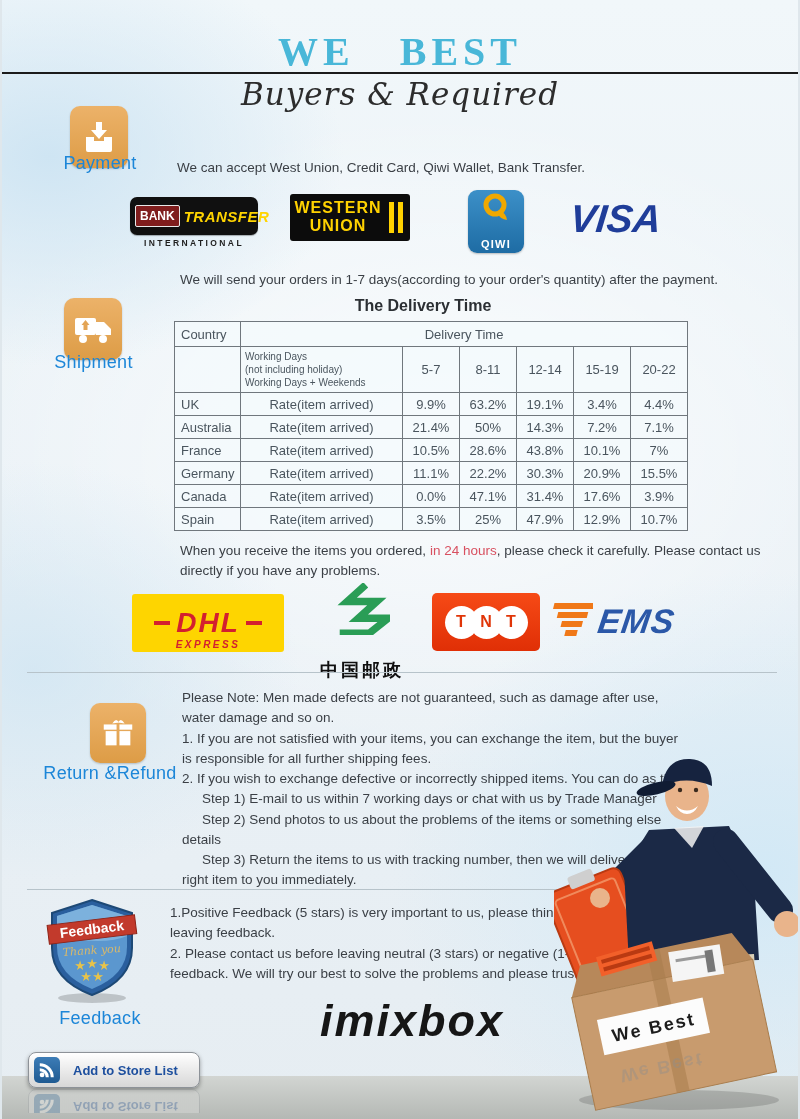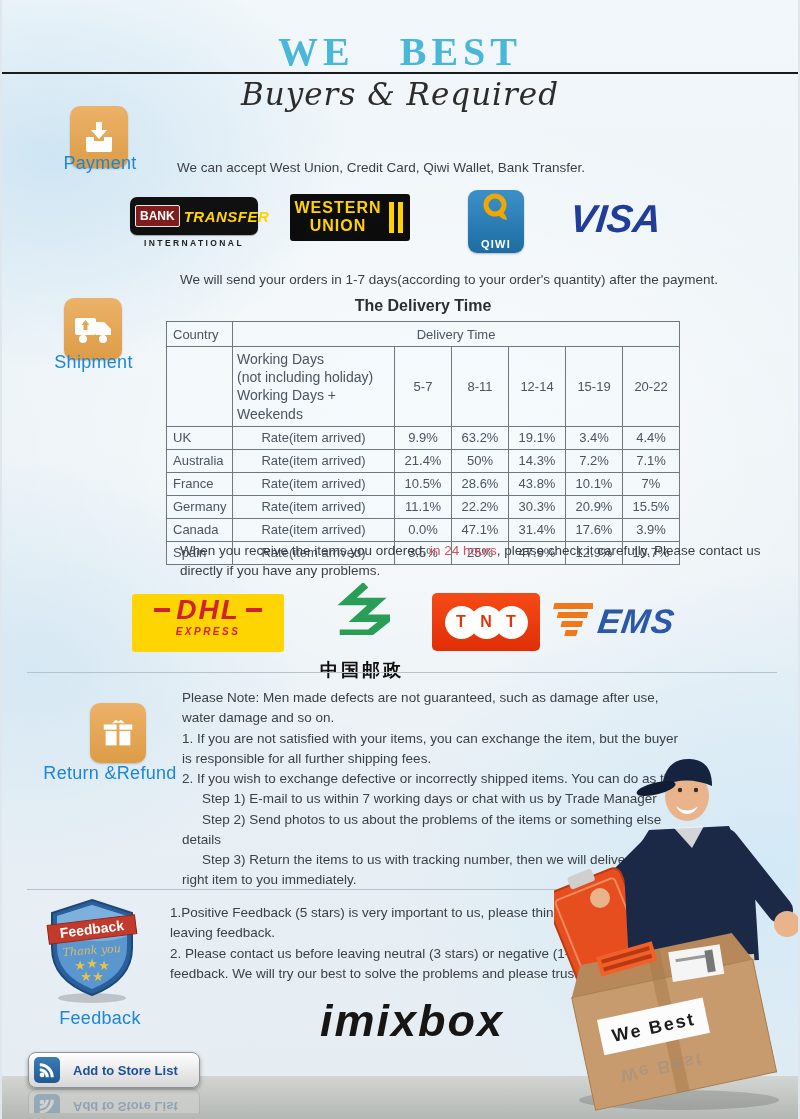--- a/index.html
+++ b/index.html
@@ -44,31 +44,31 @@
     background:linear-gradient(180deg,#3c90c8,#1e6ca4);display:flex;flex-direction:column;
     align-items:center;justify-content:center;box-shadow:0 1px 2px rgba(0,0,0,.25);}
   .qiwi-name{color:#fff;font-weight:700;font-size:11px;letter-spacing:1.2px;margin-top:15px;}
   .logo-visa{left:568px;top:197px;font-size:39px;font-weight:700;font-style:italic;color:#1f3d99;
     transform:skewX(-6deg);letter-spacing:0;}
   
   .ship-icon{left:62px;top:298px;}
   .ship-label{left:24px;top:352px;width:135px;}
   .ship-intro{left:178px;top:270px;width:622px;}
   .tbl-title{left:164px;top:297px;width:514px;text-align:center;font-size:16px;font-weight:700;color:#2b2f33;}
-  .dtable{left:164px;top:321px;border-collapse:collapse;font-size:13px;color:#4a555e;}
+  .dtable{left:172px;top:321px;border-collapse:collapse;font-size:13px;color:#4a555e;}
   .dtable td{border:1px solid #70777d;background:rgba(243,250,253,.78);padding:1px 4px;text-align:center;}
   .dtable .td-country{text-align:left;padding-left:6px;}
-  .dtable .td-work{text-align:left;font-size:14px;line-height:1.3;padding:3px 2px 3px 4px;}
+  .dtable .td-work{text-align:left;font-size:10px;line-height:1.3;padding:3px 2px 3px 4px;}
   .dtable .hrow td{height:22px;}
   .dtable .brow td{height:20px;}
   
   .ship-note{left:178px;top:541px;width:616px;}
   .red{color:#d85060;}
   
-  .logo-dhl{left:130px;top:594px;width:152px;height:58px;background:#fed500;border-radius:3px;text-align:center;padding-top:2px;box-sizing:border-box;}
+  .logo-dhl{left:130px;top:594px;width:152px;height:58px;background:#fed500;border-radius:3px;text-align:center;padding-top:15px;box-sizing:border-box;}
   .dhl-word{font-size:28px;font-style:italic;font-weight:700;color:#d3202f;letter-spacing:2px;line-height:1;display:flex;align-items:center;justify-content:center;gap:6px;}
   .dhl-word::before,.dhl-word::after{content:"";display:block;width:16px;height:4px;background:#d3202f;}
   .dhl-sub{font-size:10px;font-style:italic;font-weight:700;color:#d3202f;letter-spacing:2.5px;margin-top:2px;}
   .logo-cnpost{left:312px;top:583px;width:96px;text-align:center;}
   .cn-name{font-size:18px;color:#101010;font-weight:700;letter-spacing:3px;margin-top:19px;}
   .logo-tnt{left:430px;top:593px;width:108px;height:58px;background:linear-gradient(180deg,#f64a16,#e02f06);border-radius:5px;display:flex;align-items:center;justify-content:center;}
   .tnt-c{width:29px;height:29px;border-radius:50%;background:#fff;color:#e03508;font-weight:700;font-size:16px;display:flex;align-items:center;justify-content:center;margin:0 -2px;box-shadow:0 0 0 2px #fff;}
   .logo-ems{left:543px;top:601px;display:flex;align-items:center;gap:5px;}
   .ems-name{font-size:34px;font-weight:700;font-style:italic;color:#2b58a8;transform:skewX(-8deg);letter-spacing:1px;}
   

